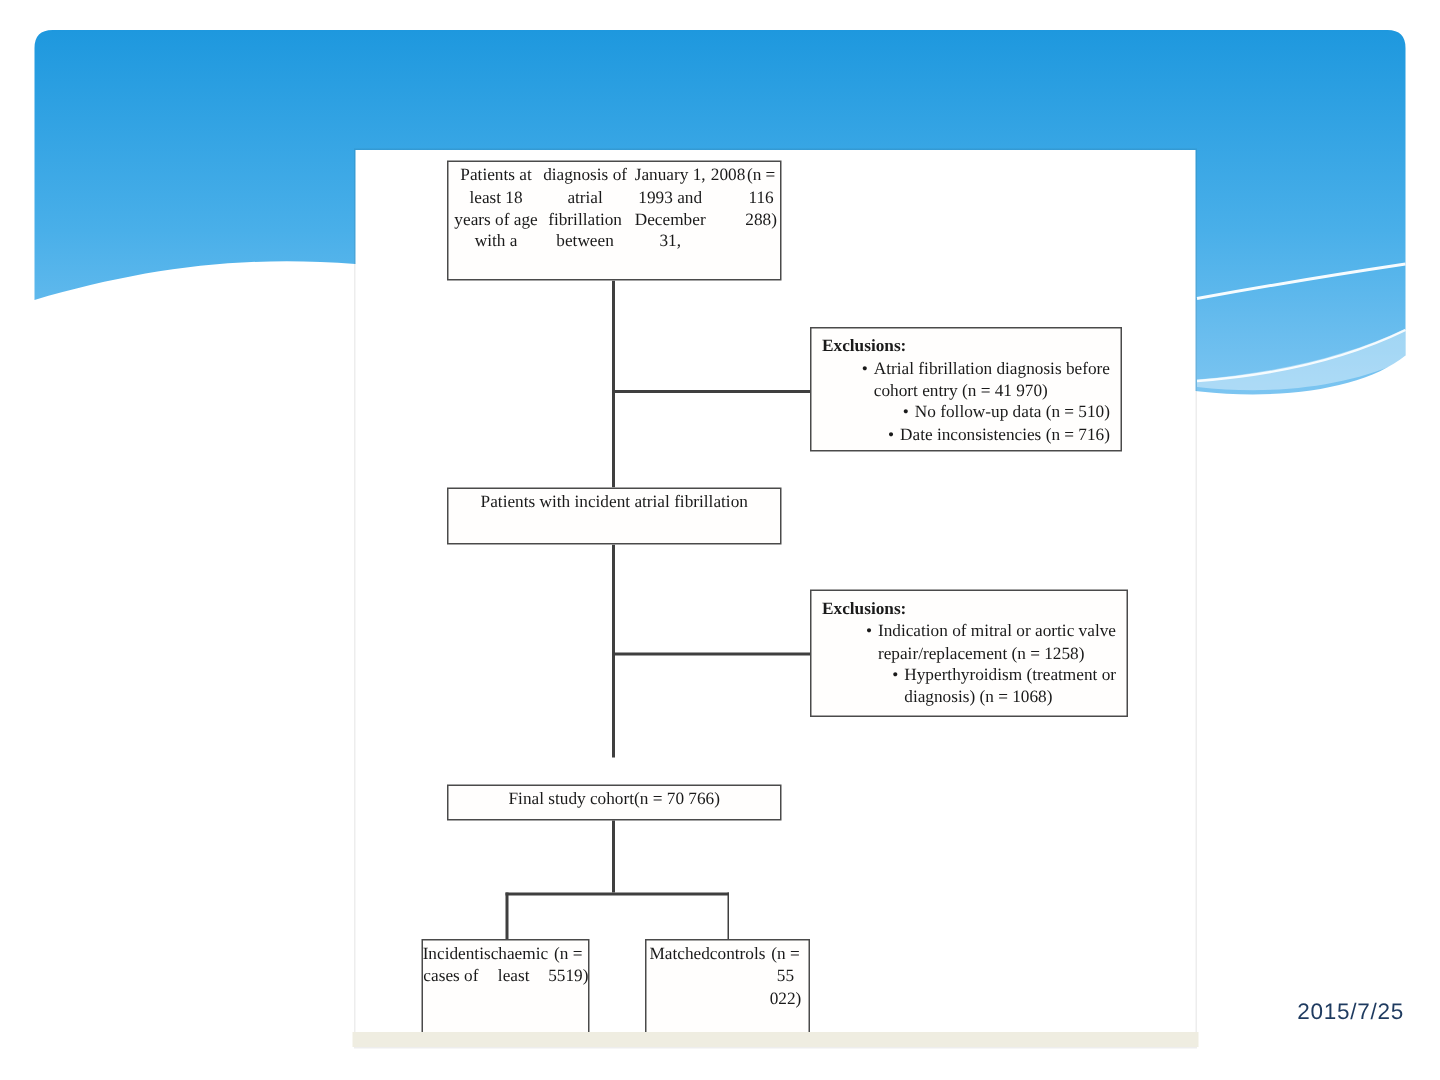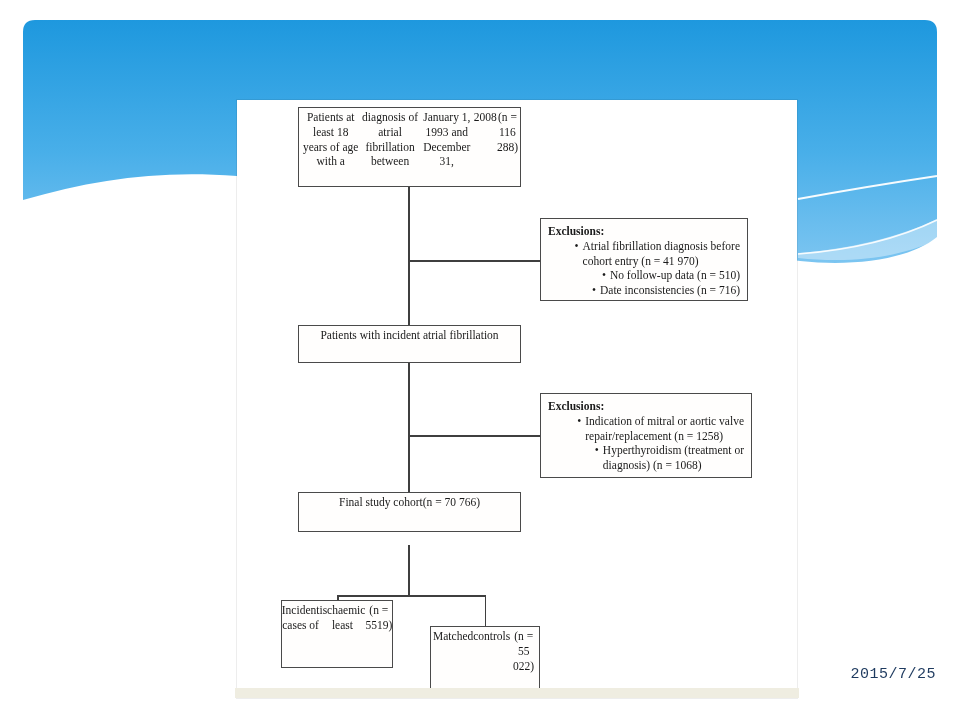--- a/index.html
+++ b/index.html
@@ -29,21 +29,21 @@
   .bullet::before{content:"\2022";margin:0 4px 0 2px;}
 
   
   .vline,.hline{position:absolute;background:#3f3f3f;}
   .vline{width:1.5px;}
   .hline{height:1.5px;}
 
   .slide-date{
     position:absolute;top:666px;right:24px;
     font-size:15px;letter-spacing:0.5px;color:#1e3a5f;
-    font-family:Liberation Mono, monospace;
+    font-family:Liberation Sans, sans-serif;
   }
 </style>
 </head>
 <body>
 
 <div class="slide">
 
   <svg class="bg-svg" viewBox="0 0 960 720" xmlns="http://www.w3.org/2000/svg">
     <defs>
       <linearGradient id="bluegrad" x1="0" y1="0" x2="0" y2="1">
@@ -115,26 +115,26 @@
         </div>
       </div>
       <div class="bullet">
         <div>
           <div>Hyperthyroidism (treatment or</div>
           <div>diagnosis) (n = 1068)</div>
         </div>
       </div>
     </div>
 
-    <div class="fbox center" style="left:61px;top:392px;width:223px;height:40px">
+    <div class="fbox center" style="left:61px;top:423px;width:223px;height:24px">
       <div>Final study cohort</div>
       <div>(n = 70 766)</div>
     </div>
 
-    <div class="fbox center" style="left:44px;top:500px;width:112px;height:68px">
+    <div class="fbox center" style="left:44px;top:526px;width:112px;height:68px">
       <div>Incident cases of</div>
       <div>ischaemic least</div>
       <div>(n = 5519)</div>
     </div>
 
     <div class="fbox center" style="left:193px;top:526px;width:110px;height:70px">
       <div>Matched</div>
       <div>controls</div>
       <div>(n = 55 022)</div>
     </div>

